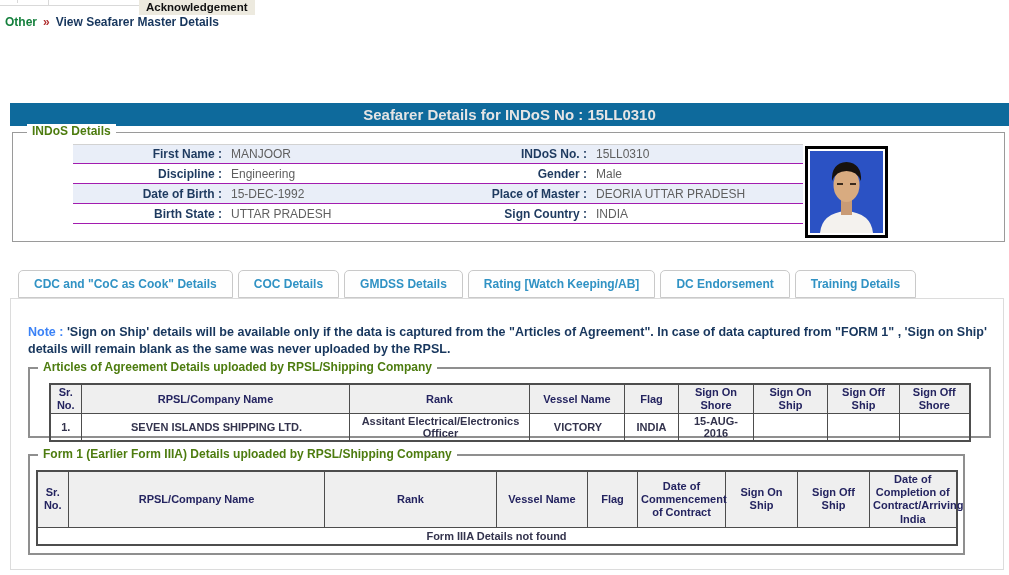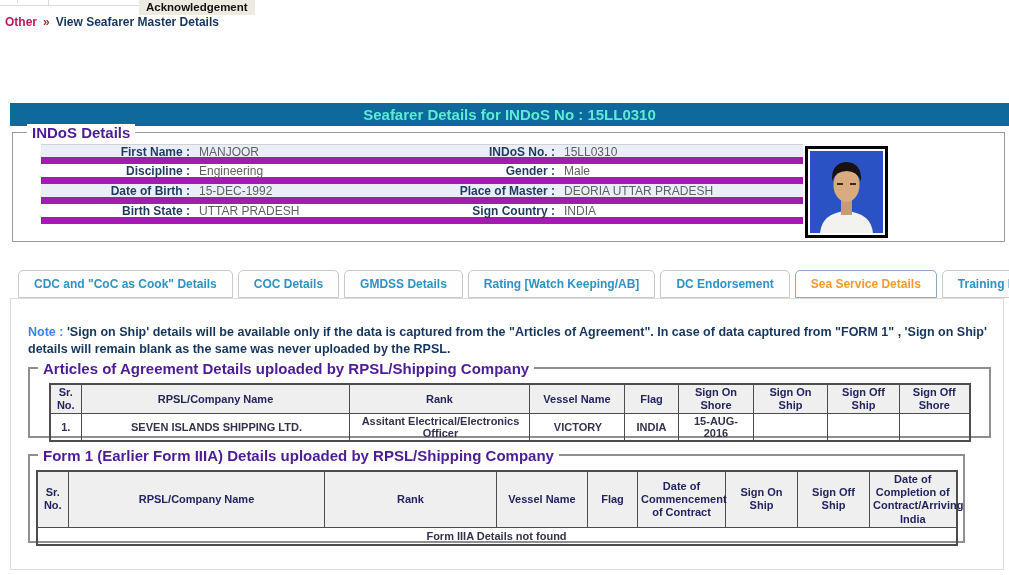--- a/index.html
+++ b/index.html
@@ -8,35 +8,35 @@
   #page { position:relative; width:1009px; height:575px; background:#fff; overflow:hidden; }
 
   
   .menu-line { position:absolute; background:#d9d9d9; }
   .menu-item-ack { position:absolute; left:139px; top:0; height:15px; line-height:15px;
     background:#edeadf; padding:0 7px; font-size:11.5px; font-weight:bold; color:#111; cursor:pointer; }
 
   
   .breadcrumb { position:absolute; left:5px; top:15px; font-size:12px; font-weight:bold; color:#17365d; }
   .breadcrumb .sep { color:#b03030; padding:0 6px; }
-  .breadcrumb .bc-link { color:#be185d; text-decoration:none; cursor:pointer; }
+  .breadcrumb .bc-link { color:#15803d; text-decoration:none; cursor:pointer; }
 
   
   .title-bar { position:absolute; left:10px; top:103px; width:999px; height:23px;
-    background:#0e6a9c; color:#5eead4; font-size:15px; font-weight:bold; text-align:center; line-height:23px; }
+    background:#0e6a9c; color:#e5e5e5; font-size:15px; font-weight:bold; text-align:center; line-height:23px; }
 
   
   .fs { position:absolute; border:1px solid #9a9a9a; background:#fff; }
   .fs-legend { position:absolute; top:-9px; left:12px; background:#fff; padding:0 5px;
-    color:#4c1d95; font-weight:bold; font-size:15px; white-space:nowrap; }
+    color:#4d7c0f; font-weight:bold; font-size:12px; white-space:nowrap; }
 
   
   .indos-rows { position:absolute; left:28px; top:11px; width:762px; }
   .indos-row { display:grid; grid-template-columns:158px 225px 140px 1fr; height:20px;
-    align-items:center; border-bottom:7px solid #a21caf; }
+    align-items:center; border-bottom:1px solid #a21caf;margin-left:32px; }
   .indos-row:first-child { border-top:1px solid #d2d2d2; }
   .indos-row.alt { background:#e9eef8; }
   .f-label { text-align:right; padding-right:9px; font-size:12px; font-weight:bold; color:#1e3a5f; }
   .f-value { text-align:left; font-size:12px; color:#5f5f5f; }
 
   
   .photo { position:absolute; left:805px; top:146px; width:83px; height:92px;
     border:3px solid #000; background:#fff; padding:2px; }
   .photo svg { display:block; width:100%; height:100%; }
 
@@ -122,21 +122,20 @@
       <path d="M27 33 L33 33 M40 33 L46 33" stroke="#3a2a1c" stroke-width="2"></path>
     </svg>
   </div>
 
   <div class="tabs">
     <div class="tab">CDC and "CoC as Cook" Details</div>
     <div class="tab">COC Details</div>
     <div class="tab">GMDSS Details</div>
     <div class="tab">Rating [Watch Keeping/AB]</div>
     <div class="tab">DC Endorsement</div>
-    <div class="tab active">Sea Service Details</div>
     <div class="tab">Training Details</div>
   </div>
 
   <div class="panel"></div>
 
   <div class="note">
     <span class="note-prefix">Note : </span><span>'Sign on Ship' details will be available only if the data is captured from the "Articles of Agreement". In case of data captured from "FORM 1" , 'Sign on Ship' details will remain blank as the same was never uploaded by the RPSL.</span>
   </div>
 
   <div class="fs" style="left:28px;top:367px;width:963px;height:71px;border-width:2px;border-color:#8f8f8f;">
@@ -175,21 +174,21 @@
           <td class="td-c">INDIA</td>
           <td class="td-c">15-AUG-2016</td>
           <td class="td-c"></td>
           <td class="td-c"></td>
           <td class="td-c"></td>
         </tr>
       </tbody>
     </table>
   </div>
 
-  <div class="fs" style="left:28px;top:454px;width:937px;height:89px;border-width:2px;border-color:#8f8f8f;">
+  <div class="fs" style="left:28px;top:454px;width:937px;height:101px;border-width:2px;border-color:#8f8f8f;">
     <div class="fs-legend" style="left:8px;">Form 1 (Earlier Form IIIA) Details uploaded by RPSL/Shipping Company</div>
     <table class="data-table">
       <colgroup>
         <col style="width:32px">
           <col style="width:256px">
           <col style="width:172px">
           <col style="width:91px">
         <col style="width:50px">
           <col style="width:88px">
           <col style="width:72px">

